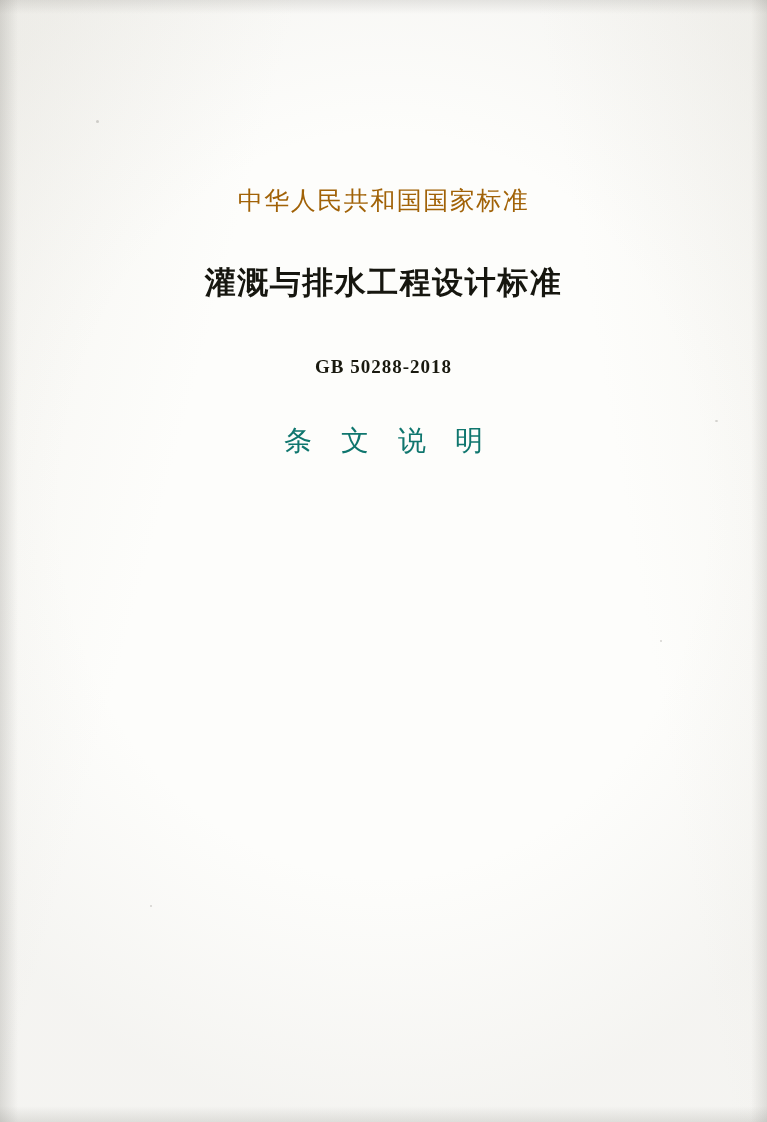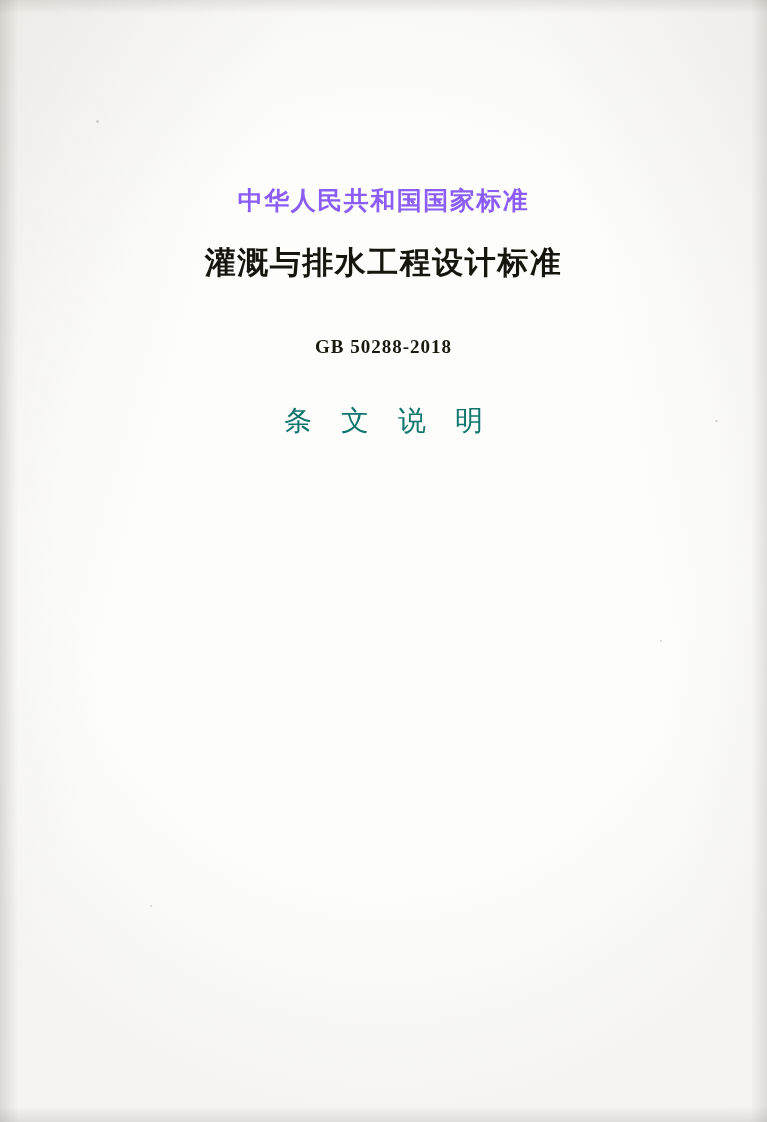--- a/index.html
+++ b/index.html
@@ -61,28 +61,28 @@
     position: absolute;
     top: 186px;
     left: 0;
     width: 767px;
     text-align: center;
   }
 
   .standard-series {
     font-family: "Liberation Serif", "DejaVu Serif", serif;
     font-size: 25px;
-    font-weight: 700;
+    font-weight: 400;
     letter-spacing: 1.5px;
-    color: #8b5cf6;
+    color: #a16207;
     line-height: 1.2;
   }
 
   .standard-name {
-    margin-top: 28px;
+    margin-top: 48px;
     font-family: "Liberation Serif", "DejaVu Serif", serif;
     font-size: 31px;
     font-weight: 700;
     letter-spacing: 1.5px;
     color: #16160f;
     line-height: 1.2;
   }
 
   .standard-code {
     margin-top: 55px;

